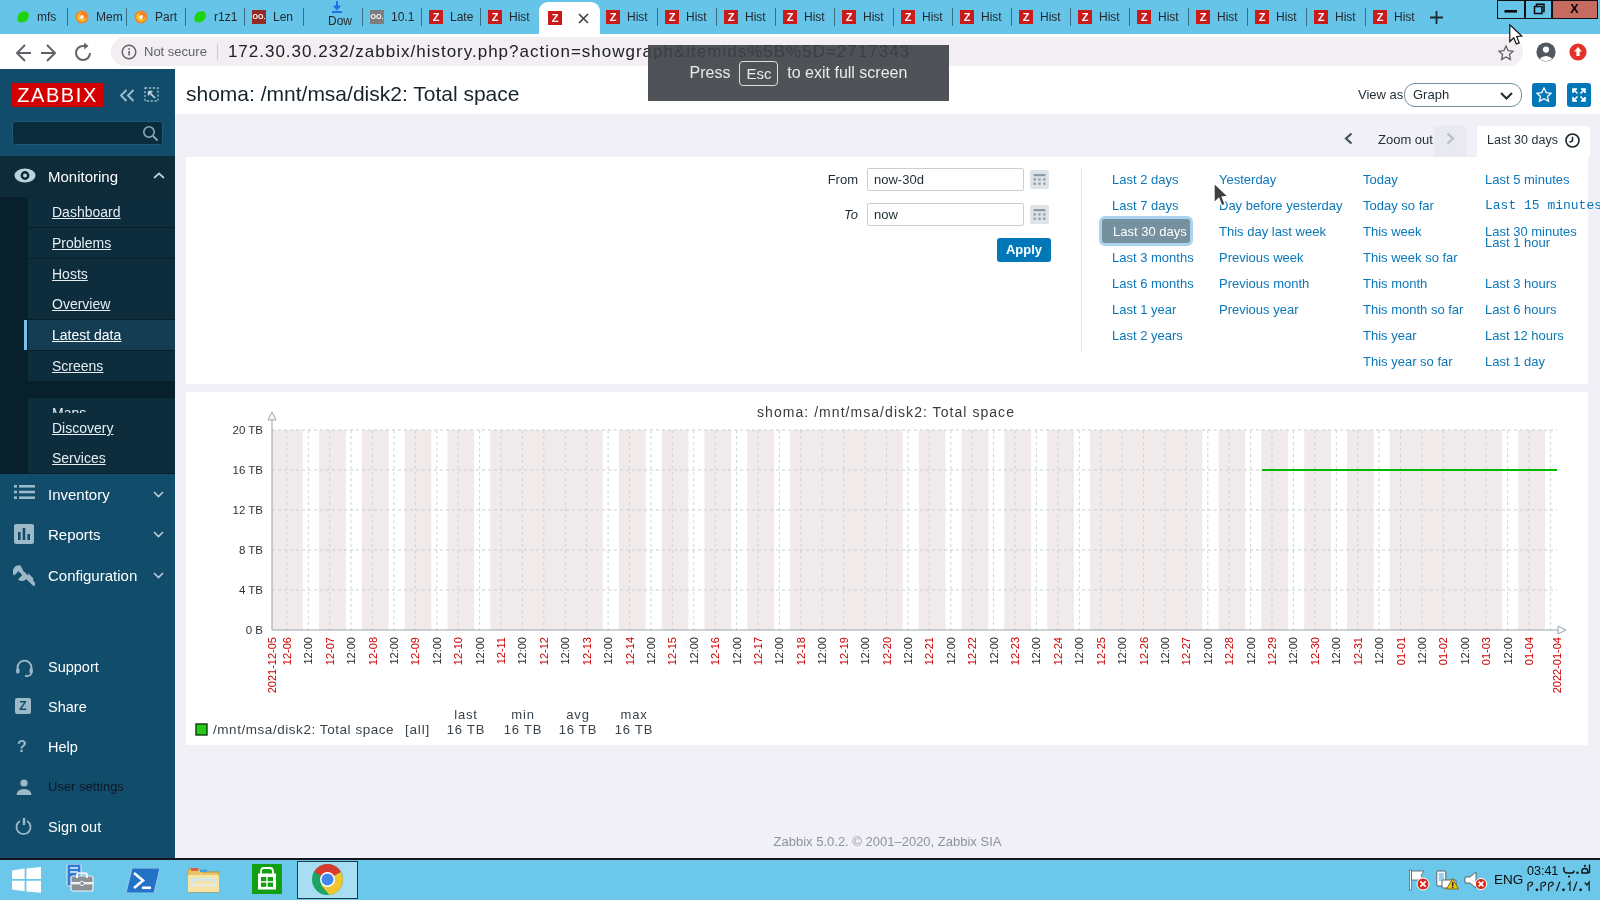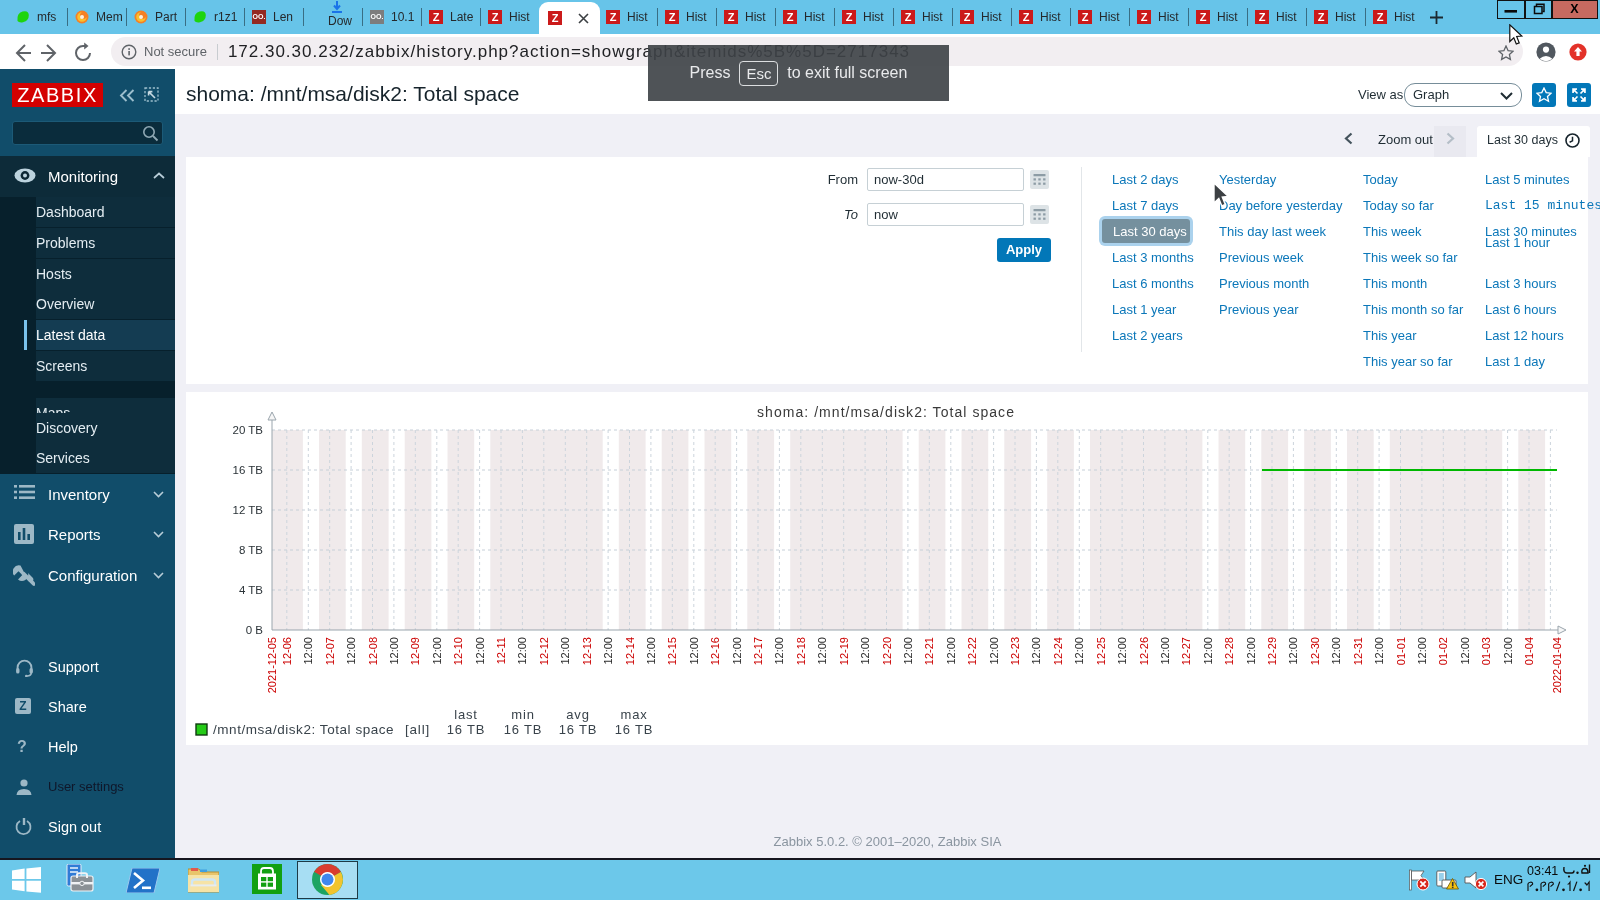--- a/index.html
+++ b/index.html
@@ -13,21 +13,21 @@
 .activetab{position:absolute;left:539px;top:2px;width:61px;height:32px;background:#fff;border-radius:9px 9px 0 0;display:flex;align-items:center;}
 .favZ{width:14px;height:14px;background:#cb1a1a;color:#fff;font-weight:bold;font-size:11px;line-height:14px;text-align:center;flex:0 0 14px;}
 .toolbar{position:absolute;left:0;top:34px;width:1600px;height:35px;background:#fff;}
 .omni{position:absolute;left:111px;top:37px;width:1412px;height:29px;background:#f2eef1;border-radius:15px;display:flex;align-items:center;}
 .urltxt{font-size:17px;color:#202124;white-space:nowrap;letter-spacing:1.0px;}
 
 .sidebar{position:absolute;left:0;top:69px;width:175px;height:789px;background:#114d6a;}
 .zlogo{position:absolute;left:12px;top:83px;width:91px;height:24px;background:#d40000;color:#fff;text-align:center;font-size:20px;line-height:24px;letter-spacing:1.6px;}
 .sbsearch{position:absolute;left:12px;top:121px;width:151px;height:24px;background:#0a2c3c;border:1px solid #1c5a77;border-radius:3px;}
 .msec{position:absolute;left:0;width:175px;background:#0d2b39;}
-.smrow{position:absolute;left:36px;width:151px;height:30px;background:#0e2f40;color:#e4edf2;font-size:14px;line-height:30px;}
+.smrow{position:absolute;left:28px;width:151px;height:30px;background:#0e2f40;color:#e4edf2;font-size:14px;line-height:30px;padding-left:24px;text-decoration:underline;}
 .link{color:#0b77b9;font-size:13px;position:absolute;white-space:nowrap;}
 .whitecard{position:absolute;background:#fff;}
 .btnblue{position:absolute;width:24px;height:24px;background:#0277b8;border-radius:3px;}
 
 .taskbar{position:absolute;left:0;top:858px;width:1600px;height:42px;background:#6cc8ea;border-top:2px solid #16161f;}
 .ttext{font-size:12.5px;color:#0a0a0a;}
 </style></head><body>
 <div class="tabbar">
     <div class="tab" style="left:16px;width:51px;">
       <svg width="14" height="14">

